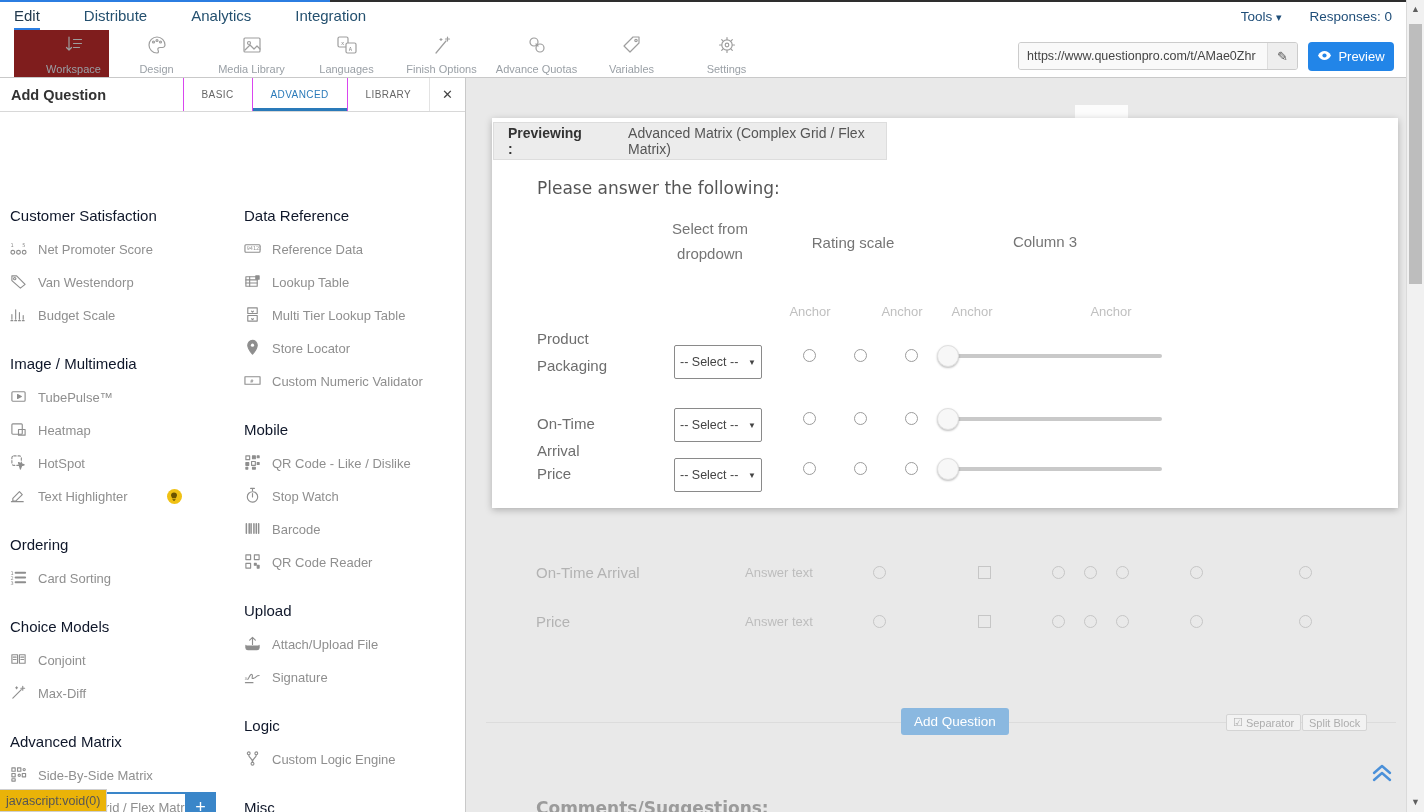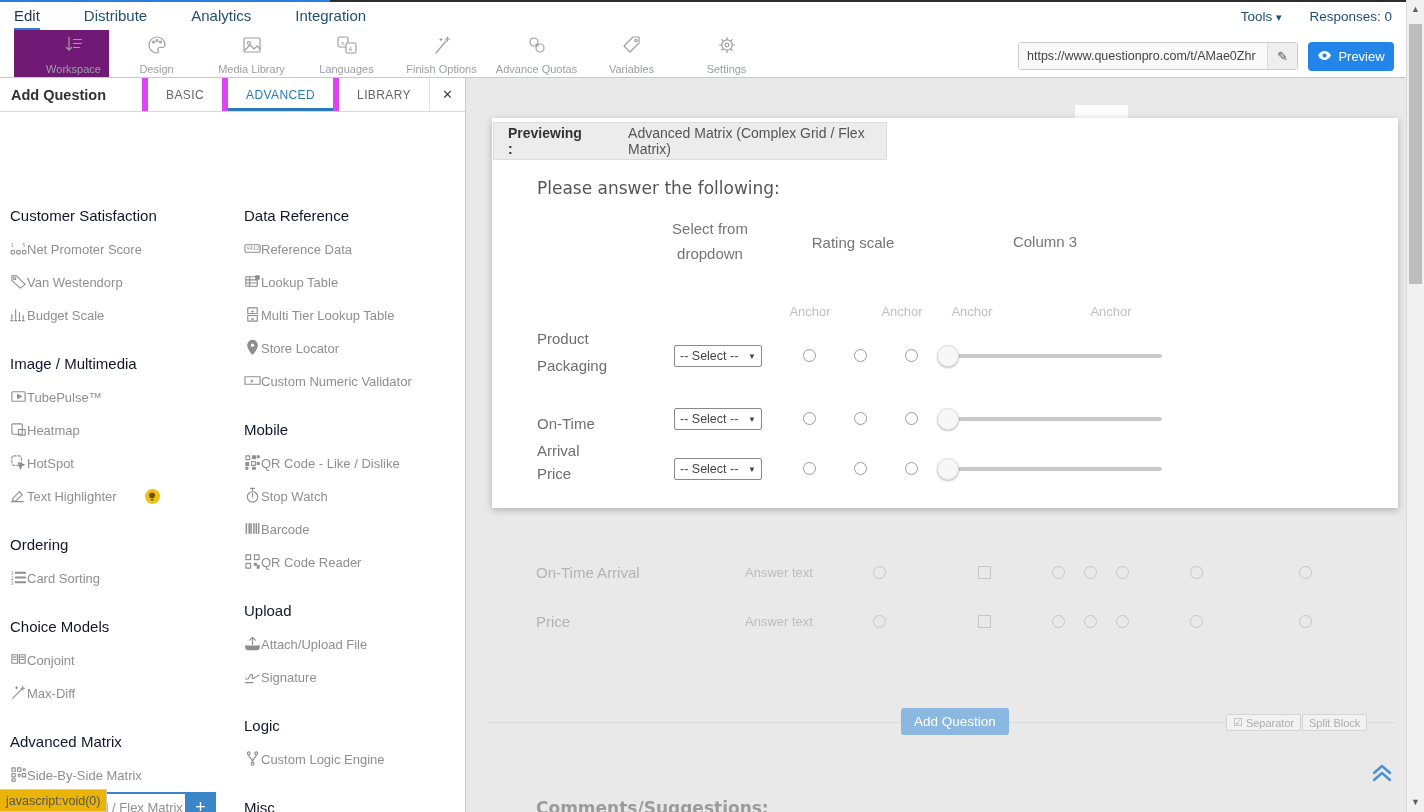--- a/index.html
+++ b/index.html
@@ -19,49 +19,49 @@
   .nav-tab.active { color:#223a4e; }
   .nav-tab.active::after { content:""; position:absolute; left:0; right:0; bottom:0; height:2px; background:#2b7de1; }
   .nav-right { margin-left:auto; display:flex; align-items:center; gap:28px; font-size:13.5px; color:#1f4e79; }
   .nav-right .caret { font-size:11px; }
 
   
   #toolbar { position:absolute; top:30px; left:0; width:1406px; height:48px; background:#fff;
     border-bottom:1px solid #c9c9c9; display:flex; align-items:stretch; padding-left:14px; z-index:20;}
   .tb-item { width:95px; display:flex; flex-direction:column; align-items:center; justify-content:center;
     gap:2px; cursor:pointer; }
-  .tb-item.active { background:#701a75;padding-left:24px; }
+  .tb-item.active { background:#7f1d1d;padding-left:24px; }
   .tb-label { font-size:11px; color:#9aa0a6; white-space:nowrap; }
   .tic { stroke:#9e9e9e; fill:none; stroke-width:1.2; stroke-linecap:round; stroke-linejoin:round; }
   .url-box { position:absolute; left:1018px; top:12px; width:280px; height:28px; display:flex;
     border:1px solid #ccc; background:#f5f5f5; border-radius:3px; overflow:hidden; }
   .url-box input { flex:1; border:none; background:#f9f9f9; font-size:12.5px; color:#444; padding:0 8px;
     font-family:"Liberation Sans", sans-serif; outline:none; }
   .url-edit { width:30px; display:flex; align-items:center; justify-content:center; font-size:13px;
     color:#555; background:#eee; border-left:1px solid #ddd; cursor:pointer; }
   .preview-btn { position:absolute; left:1308px; top:12px; width:86px; height:29px; background:#2285e8;
     color:#fff; border:none; border-radius:4px; font-size:13px; display:flex; align-items:center;
     justify-content:center; gap:6px; cursor:pointer; font-family:"Liberation Sans", sans-serif;}
 
   
   #panel { position:absolute; left:0; top:78px; width:466px; bottom:0; background:#fff;
     border-right:1px solid #c9c9c9; z-index:10;}
   .panel-head { height:34px; border-bottom:1px solid #d8d8d8; display:flex; align-items:stretch; }
   .panel-title { font-size:14.5px; font-weight:bold; color:#333; display:flex; align-items:center; padding-left:11px; flex:1;}
-  .ptab { display:flex; align-items:center; padding:0 18px; font-size:12px; letter-spacing:.4px; color:#666;
-    border-left:6px solid #d946ef; cursor:pointer; }
+  .ptab { display:flex; align-items:center; padding:0 18px; font-size:10px; letter-spacing:.4px; color:#666;
+    border-left:1px solid #d946ef; cursor:pointer; }
   .ptab.active { color:#2a7ab9; box-shadow:inset 0 -3px 0 #2a7ab9; }
   .panel-close { width:36px; display:flex; align-items:center; justify-content:center; color:#444;
     font-size:13px; border-left:1px solid #e3e3e3; cursor:pointer; }
   .pcol { position:absolute; top:112px; }
   .pcol1 { left:10px; width:228px; }
   .pcol2 { left:244px; width:222px; }
   .psec-h { margin:22px 0 8px 0; font-size:15px; color:#0f172a; line-height:19px;}
   .pcol .psec:first-child .psec-h { margin-top:16px; }
-  .pitem { height:33px; display:flex; align-items:center; gap:0; font-size:13px; color:#8f8f8f;
+  .pitem { height:33px; display:flex; align-items:center; gap:11px; font-size:13px; color:#8f8f8f;
     cursor:pointer; white-space:nowrap; position:relative; }
   .ic { stroke:#8e8e8e; fill:none; stroke-width:1.2; stroke-linecap:round; stroke-linejoin:round; flex:0 0 auto;}
   .ictx { fill:#8e8e8e; stroke:none; font-size:5.5px; font-family:"DejaVu Sans Mono", monospace; }
   .badge { width:15px; height:15px; border-radius:50%; background:#f0c114; margin-left:28px;
     display:inline-flex; align-items:center; justify-content:center; }
   .pitem.selected { border:2px solid #3a86c9; background:#fff; height:30px; padding:0 5px; margin-left:-5px;
     width:182px; }
   .plus-btn { position:absolute; right:-31px; top:-2px; width:31px; height:30px; background:#3a86c9;
     color:#fff; font-size:18px; display:flex; align-items:center; justify-content:center; cursor:pointer; }
 
@@ -77,21 +77,21 @@
     font-family:"DejaVu Sans", sans-serif;}
   .colhead { position:absolute; text-align:center; font-size:15px; color:#757575; line-height:25px; }
   .ch1 { left:158px; top:98px;  width:120px; }
   .ch2 { left:300px; top:112px; width:122px; }
   .ch3 { left:490px; top:111px; width:126px; }
   .anchor { position:absolute; top:186px; width:64px; text-align:center; font-size:13px; color:#c0c0c0; }
   .an1{left:286px;} .an2{left:378px;} .an3{left:448px;} .an4{left:587px;}
   .prow-label { position:absolute; left:45px; font-size:15px; color:#6e6e6e; line-height:27px; width:100px;}
   .rl1{top:207px;} .rl2{top:292px;} .rl3{top:342px;}
   .sel-box { position:absolute; left:182px; width:88px; height:22px; border:1px solid #8a8a8a;
-    background:#fff; display:flex; align-items:center; font-size:12.5px; color:#444; padding:4px 5px;
+    background:#fff; display:flex; align-items:center; font-size:12.5px; color:#444; padding:16px 5px;
     cursor:pointer; justify-content:space-between; border-radius:2px;}
   .sel-box .sc { font-size:8px; color:#444; }
   .sb1{top:227px;} .sb2{top:290px;} .sb3{top:340px;}
   .pradio { position:absolute; width:13px; height:13px; border:1px solid #9c9c9c; border-radius:50%;
     background:#fff; cursor:pointer;}
   .pra{left:311px;} .prb{left:362px;} .prc{left:413px;}
   .pry1{top:231px;} .pry2{top:294px;} .pry3{top:344px;}
   .slider { position:absolute; left:446px; width:224px; height:22px; }
   .sl1{top:227px;} .sl2{top:290px;} .sl3{top:340px;}
   .slider .track { position:absolute; left:0; right:0; top:9px; height:4px; background:#c9c9c9; border-radius:2px;}

